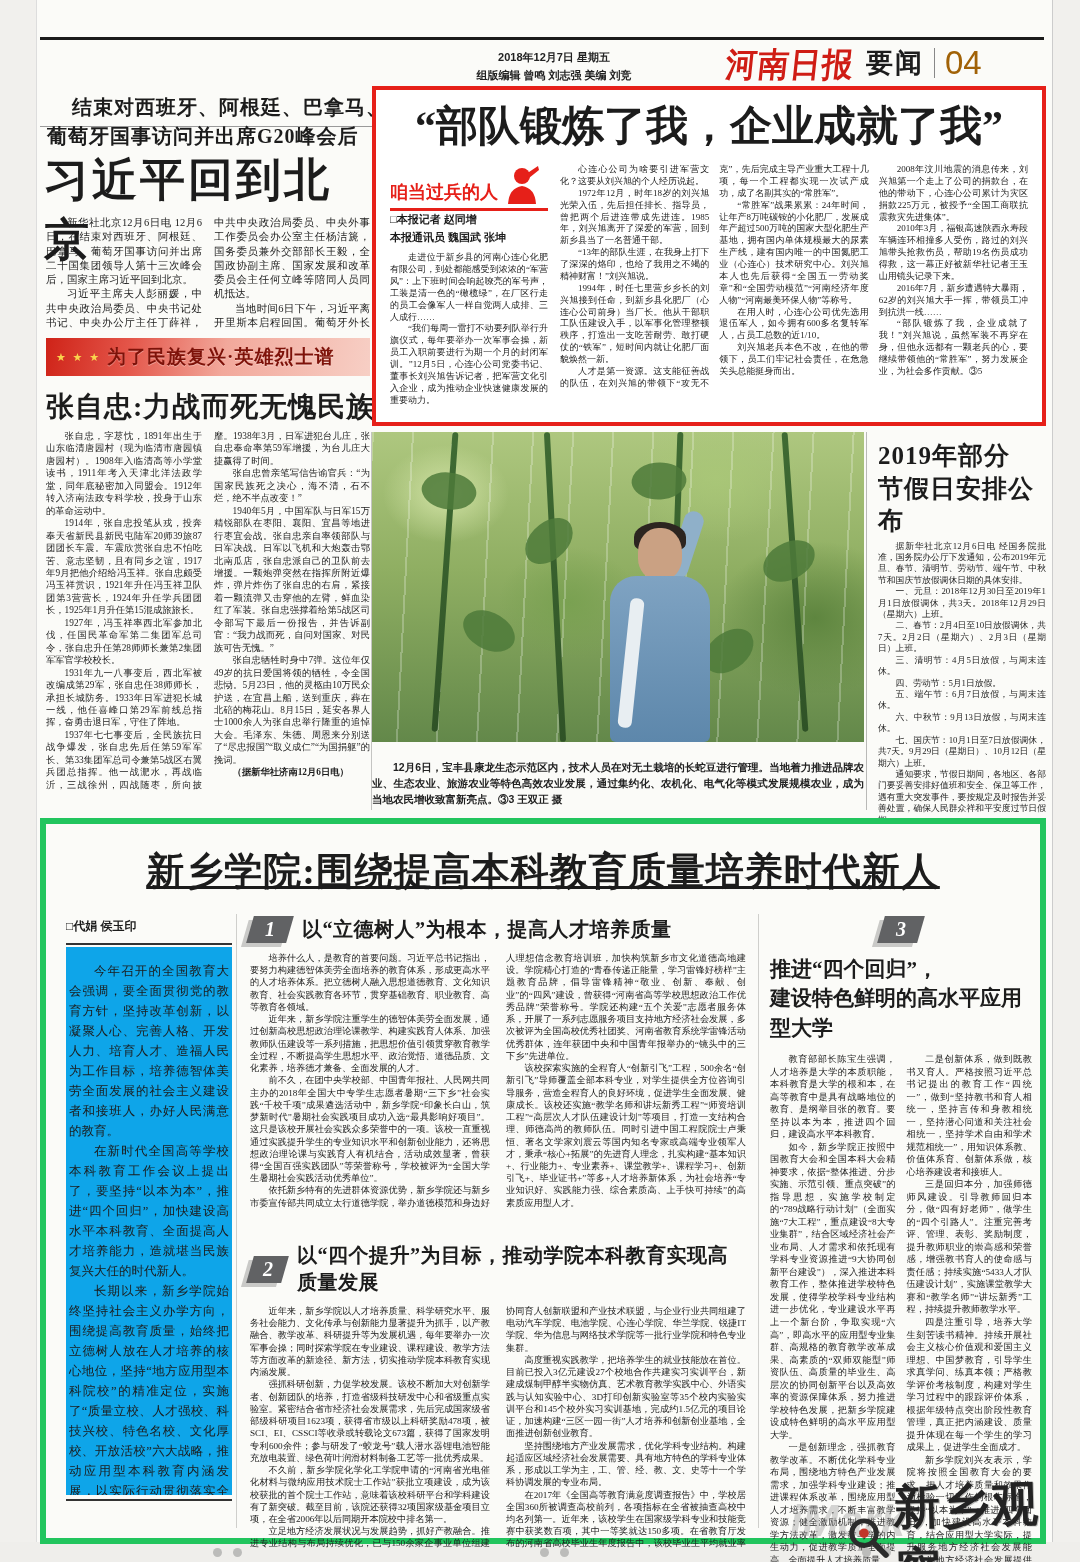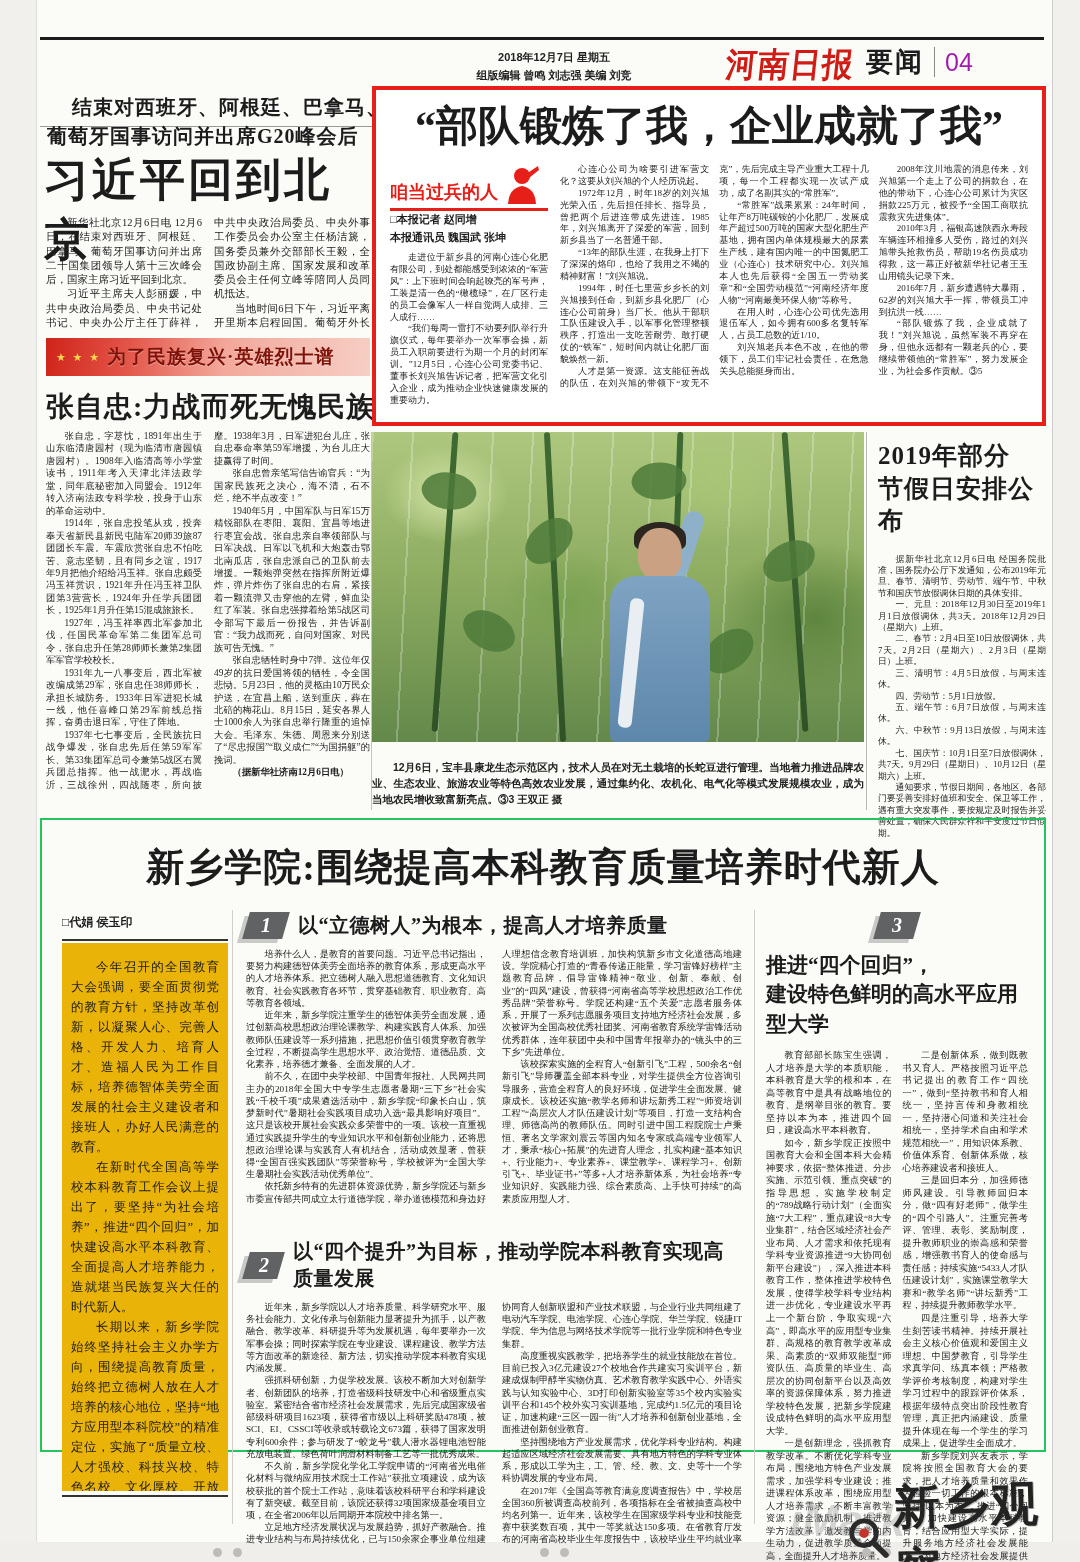--- a/index.html
+++ b/index.html
@@ -17,21 +17,21 @@
   
   .rule-top{position:absolute;left:40px;top:37px;width:1004px;height:3px;background:#1b1b1b;}
   .rule-under{position:absolute;left:40px;top:126px;width:1004px;height:1px;background:#9a9a9a;}
   .hdr-dates{position:absolute;left:398px;top:49px;width:312px;text-align:center;
              font-family:"Liberation Sans",sans-serif;font-weight:bold;font-size:11px;line-height:1.6;color:#222;}
   .masthead{position:absolute;left:726px;top:44px;font-size:31px;font-weight:bold;color:#cf1d15;
             transform:skewX(-6deg) scaleY(1.08);letter-spacing:1px;font-family:"Liberation Serif",serif;}
   .section-page{position:absolute;left:866px;top:44px;display:flex;align-items:center;gap:10px;}
   .section-page .sec{font-size:27px;font-weight:bold;letter-spacing:2px;}
   .section-page .bar{width:1px;height:30px;background:#888;}
-  .section-page .pg{font-size:25px;color:#a21caf;font-family:"Liberation Sans",sans-serif;}
+  .section-page .pg{font-size:33px;color:#a16207;font-family:"Liberation Sans",sans-serif;}
 
   
   .xi-kicker1{position:absolute;left:72px;top:94px;font-size:20px;font-weight:bold;letter-spacing:1px;}
   .xi-kicker2{position:absolute;left:47px;top:123px;font-size:20px;font-weight:bold;letter-spacing:1px;}
   .xi-headline{position:absolute;left:44px;top:150px;width:330px;font-size:45px;font-weight:bold;letter-spacing:3px;}
   .xi-body{position:absolute;left:46px;top:216px;width:324px;height:118px;overflow:hidden;
            column-count:2;column-gap:12px;font-size:10.5px;line-height:1.36;text-align:justify;}
   .body p{margin:0;text-indent:2em;}
 
   
@@ -84,31 +84,31 @@
   .person .arm{position:absolute;left:96px;top:-18px;width:20px;height:70px;background:#8fb0c9;border-radius:10px;transform:rotate(18deg);}
   .person .body{position:absolute;left:30px;top:48px;width:100px;height:166px;background:linear-gradient(180deg,#7fa3c2,#5d87ab);border-radius:26px 30px 6px 6px;}
   .person .stripe{position:absolute;left:44px;top:70px;width:14px;height:130px;background:#e8eef2;border-radius:6px;transform:rotate(6deg);}
   .caption{position:absolute;left:372px;top:748px;width:492px;font-family:"Liberation Sans",sans-serif;
            font-size:10.5px;line-height:1.55;text-align:justify;font-weight:bold;color:#222;text-indent:2em;}
 
   
   .vrule-holiday{position:absolute;left:866px;top:432px;width:1px;height:378px;background:#b9b9b7;}
   .holiday{position:absolute;left:878px;top:440px;width:168px;}
   .holiday-h{font-size:25px;font-weight:bold;line-height:1.3;letter-spacing:1px;}
-  .holiday-body{margin-top:16px;height:288px;overflow:hidden;font-size:8.8px;line-height:1.3;text-align:justify;}
-
-  
-  .college{position:absolute;left:40px;top:818px;width:1006px;height:634px;border:2px solid #22c55e;box-sizing:border-box;}
+  .holiday-body{margin-top:3px;height:288px;overflow:hidden;font-size:8.8px;line-height:1.3;text-align:justify;}
+
+  
+  .college{position:absolute;left:40px;top:818px;width:1006px;height:726px;border:6px solid #22c55e;box-sizing:border-box;text-decoration:underline;}
   .college-title{margin-top:22px;text-align:center;font-size:38px;font-weight:bold;letter-spacing:1px;}
   .cdiv1{position:absolute;left:190px;top:90px;width:1px;height:614px;background:#cfcfcc;}
   .cdiv2{position:absolute;left:712px;top:90px;width:1px;height:614px;background:#cfcfcc;}
   .c-sidebar{position:absolute;left:20px;top:94px;width:166px;}
   .c-byline{font-family:"Liberation Sans",sans-serif;font-size:12px;font-weight:bold;}
   .c-rule{height:2px;background:#333;margin:8px 0 0;}
-  .c-intro{background:#eab308;padding:14px 9px;margin-top:2px;height:520px;overflow:hidden;
+  .c-intro{background:#0ea5e9;padding:14px 3px;margin-top:2px;height:520px;overflow:hidden;
            font-size:12.5px;line-height:1.6;text-align:justify;}
   .c-rule2{height:2px;background:#333;margin-top:4px;}
   .c-main{position:absolute;left:204px;top:92px;width:496px;}
   .sec-hdr{display:flex;align-items:center;gap:12px;}
   .num-badge{width:40px;height:27px;background:#616264;transform:skewX(-16deg);display:flex;align-items:center;justify-content:center;
              box-shadow:-4px 4px 0 #c9c9c7;}
   .num-badge span{transform:skewX(16deg);color:#fff;font-size:20px;font-weight:bold;font-style:italic;font-family:"Liberation Serif",serif;}
   .sec-heading{font-size:20px;font-weight:bold;letter-spacing:0.5px;}
   .sec-body{margin-top:9px;column-count:2;column-gap:16px;font-size:9.2px;line-height:1.33;text-align:justify;overflow:hidden;}
   .sec1-body{height:276px;}
@@ -250,21 +250,21 @@
   <div class="college">
     <div class="college-title">新乡学院:围绕提高本科教育质量培养时代新人</div>
     <div class="cdiv1"></div>
     <div class="cdiv2"></div>
 
     <div class="c-sidebar">
       <div class="c-byline">□代娟 侯玉印</div>
       <div class="c-rule"></div>
       <div class="c-intro body">
           <p>今年召开的全国教育大会强调，要全面贯彻党的教育方针，坚持改革创新，以凝聚人心、完善人格、开发人力、培育人才、造福人民为工作目标，培养德智体美劳全面发展的社会主义建设者和接班人，办好人民满意的教育。</p>
-          <p>在新时代全国高等学校本科教育工作会议上提出了，要坚持“为社会培养”，推进“四个回归”，加快建设高水平本科教育、全面提高人才培养能力，造就堪当民族复兴大任的时代新人。</p>
+          <p>在新时代全国高等学校本科教育工作会议上提出了，要坚持“以本为本”，推进“四个回归”，加快建设高水平本科教育、全面提高人才培养能力，造就堪当民族复兴大任的时代新人。</p>
           <p>长期以来，新乡学院始终坚持社会主义办学方向，围绕提高教育质量，始终把立德树人放在人才培养的核心地位，坚持“地方应用型本科院校”的精准定位，实施了“质量立校、人才强校、科技兴校、特色名校、文化厚校、开放活校”六大战略，推动应用型本科教育内涵发展，以实际行动贯彻落实全国教育大会和新时代全国高等学校本科教育工作会议精神。</p>
         </div>
       <div class="c-rule2"></div>
     </div>
 
     <div class="c-main">
       <div class="sec-hdr">
         <div class="num-badge">
           <span>1</span>
         </div>

